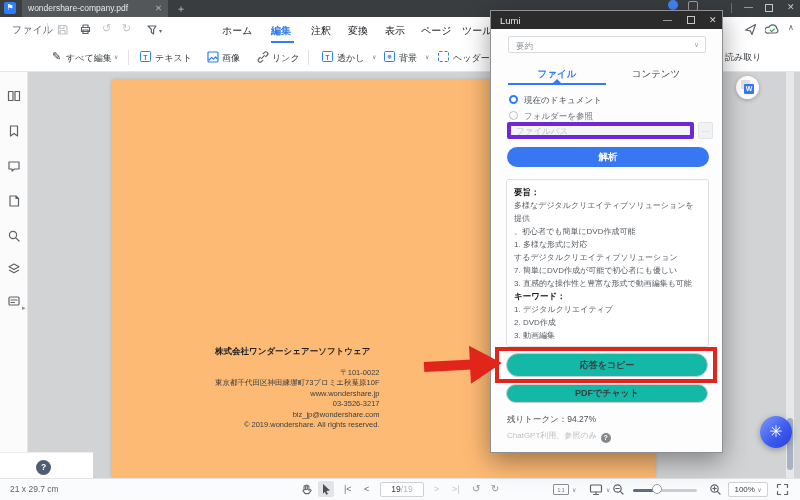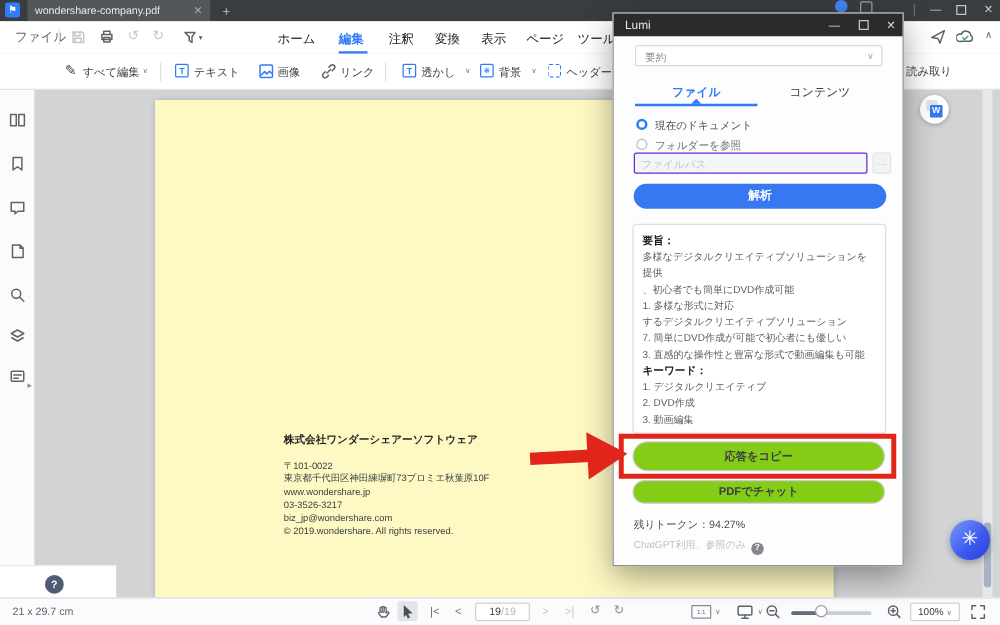--- a/index.html
+++ b/index.html
@@ -40,21 +40,21 @@
   .tb-box{top:8px;width:11px;height:11px;border:1px solid #2f7cf6;border-radius:1.5px;color:#2f7cf6;
           font-size:7px;font-weight:bold;text-align:center;line-height:11px;box-sizing:border-box;}
   .pencil{top:7px;font-size:11px;color:#3c4043;}
 
   
   .sidebar{left:0;top:72px;width:28px;height:406px;background:#fbfbfc;border-right:1px solid #e4e5e7;box-sizing:border-box;}
   .sb-ic{left:7px;}
   .sb-expand{left:22px;top:232px;color:#8a8d91;font-size:7px;}
 
   
-  .page{left:124px;top:80px;width:543px;height:398px;background:#fef9c3;box-shadow:0 0 4px rgba(0,0,0,.18);}
+  .page{left:112px;top:80px;width:543px;height:398px;background:#fdba74;box-shadow:0 0 4px rgba(0,0,0,.18);text-align:right;}
   .doc-company{left:103px;top:266px;font-size:8.5px;font-weight:bold;color:#1f2023;}
   .doc-lines{left:103px;top:288px;font-size:7.5px;line-height:10.4px;color:#3c4043;}
   .vscroll{left:786px;top:72px;width:8px;height:406px;background:#e7e8ea;}
   .vthumb{left:1px;top:346px;width:6px;height:52px;background:#a8b2c4;border-radius:3px;}
   .help-footer{left:0;top:452px;width:93px;height:26px;background:#fff;border-top:1px solid #ececee;box-sizing:border-box;}
   .help-fab{left:36px;top:460px;width:15px;height:15px;border-radius:50%;background:#505b76;color:#fff;
             font-size:8.5px;font-weight:bold;text-align:center;line-height:15px;}
   .w-fab{left:736px;top:76px;width:23px;height:23px;border-radius:50%;background:#fff;box-shadow:0 1px 4px rgba(0,0,0,.25);}
   .w-gray{left:5px;top:4px;width:9px;height:9px;background:#dfe3e8;border-radius:1px;}
   .w-blue{left:8px;top:8px;width:10px;height:10px;background:#3478f6;border-radius:1px;color:#fff;
@@ -74,32 +74,32 @@
   .dd-chev{right:6px;top:4px;font-size:7px;color:#9aa0a6;position:absolute;}
   .ltab{top:57px;font-size:9.5px;text-align:center;}
   .ltab-file{left:17px;width:98px;color:#2f7cf6;font-weight:bold;}
   .ltab-content{left:125px;width:80px;color:#3c4043;}
   .ltab-line{left:17px;top:72px;width:98px;height:2px;background:#2f7cf6;}
   .ltab-notch{left:62px;top:68px;width:0;height:0;border-left:4px solid transparent;border-right:4px solid transparent;border-bottom:4px solid #2f7cf6;}
   .radio{width:9px;height:9px;border-radius:50%;box-sizing:border-box;}
   .radio-on{left:18px;top:84px;border:2.5px solid #2f7cf6;background:#fff;}
   .radio-off{left:18px;top:100px;border:1px solid #b9bcc0;background:#fff;}
   .radio-lbl{font-size:8.5px;}
-  .lumi-input{left:16px;top:111px;width:187px;height:17px;border:1px solid #6d28d9;background:#f4f5f6;
-              box-sizing:border-box;font-size:8.5px;color:#3c4043;padding:0 5px;border-radius:2px;font-family:inherit;}
+  .lumi-input{left:16px;top:111px;width:187px;height:17px;border:4px solid #6d28d9;background:#f4f5f6;
+              box-sizing:border-box;font-size:8.5px;color:#3c4043;padding:0 5px;border-radius:2px;font-family:inherit;text-decoration:underline;}
   .lumi-input::placeholder{color:#c0c3c8;}
   .browse{left:207px;top:111px;width:15px;height:17px;border:1px solid #e3e4e6;background:#f1f2f3;border-radius:2px;
           box-sizing:border-box;text-align:center;line-height:13px;font-size:8px;color:#b6b9bd;}
   .analyze{left:16px;top:136px;width:202px;height:20px;background:#3877f2;border-radius:10px;color:#fff;
            font-size:9.5px;font-weight:bold;text-align:center;line-height:20px;}
   .result{left:15px;top:168px;width:203px;height:168px;border:1px solid #dcdee1;border-radius:3px;background:#fff;
           box-sizing:border-box;padding:6px 7px;font-size:8px;line-height:13px;color:#585d63;}
   .rb{font-size:8.5px;font-weight:bold;color:#17181a;}
   .hl-rect{left:4px;top:336px;width:214px;height:28px;border:4px solid #e1251b;z-index:5;pointer-events:none;}
-  .lumi-btn{left:15px;width:202px;border:1px solid #caccd0;border-radius:12px;background:#84cc16;color:#3c4043;
+  .lumi-btn{left:15px;width:202px;border:1px solid #caccd0;border-radius:12px;background:#14b8a6;color:#3c4043;
             font-size:9px;font-weight:bold;text-align:center;box-sizing:border-box;}
   .copy-btn{top:342px;height:24px;line-height:22px;}
   .chat-btn{top:373px;height:19px;line-height:17px;}
   .tokens{left:16px;top:403px;font-size:8.5px;color:#4a4f55;}
   .footnote{left:16px;top:419px;font-size:8px;color:#bcc0c5;}
   .qmark{display:inline-block;width:10px;height:10px;border-radius:50%;background:#84888d;color:#fff;
          font-size:7px;font-weight:bold;text-align:center;line-height:10px;margin-left:4px;vertical-align:-2px;}
 
   
   .red-arrow{left:424px;top:346px;width:80px;height:38px;z-index:40;transform:rotate(-3deg);}

